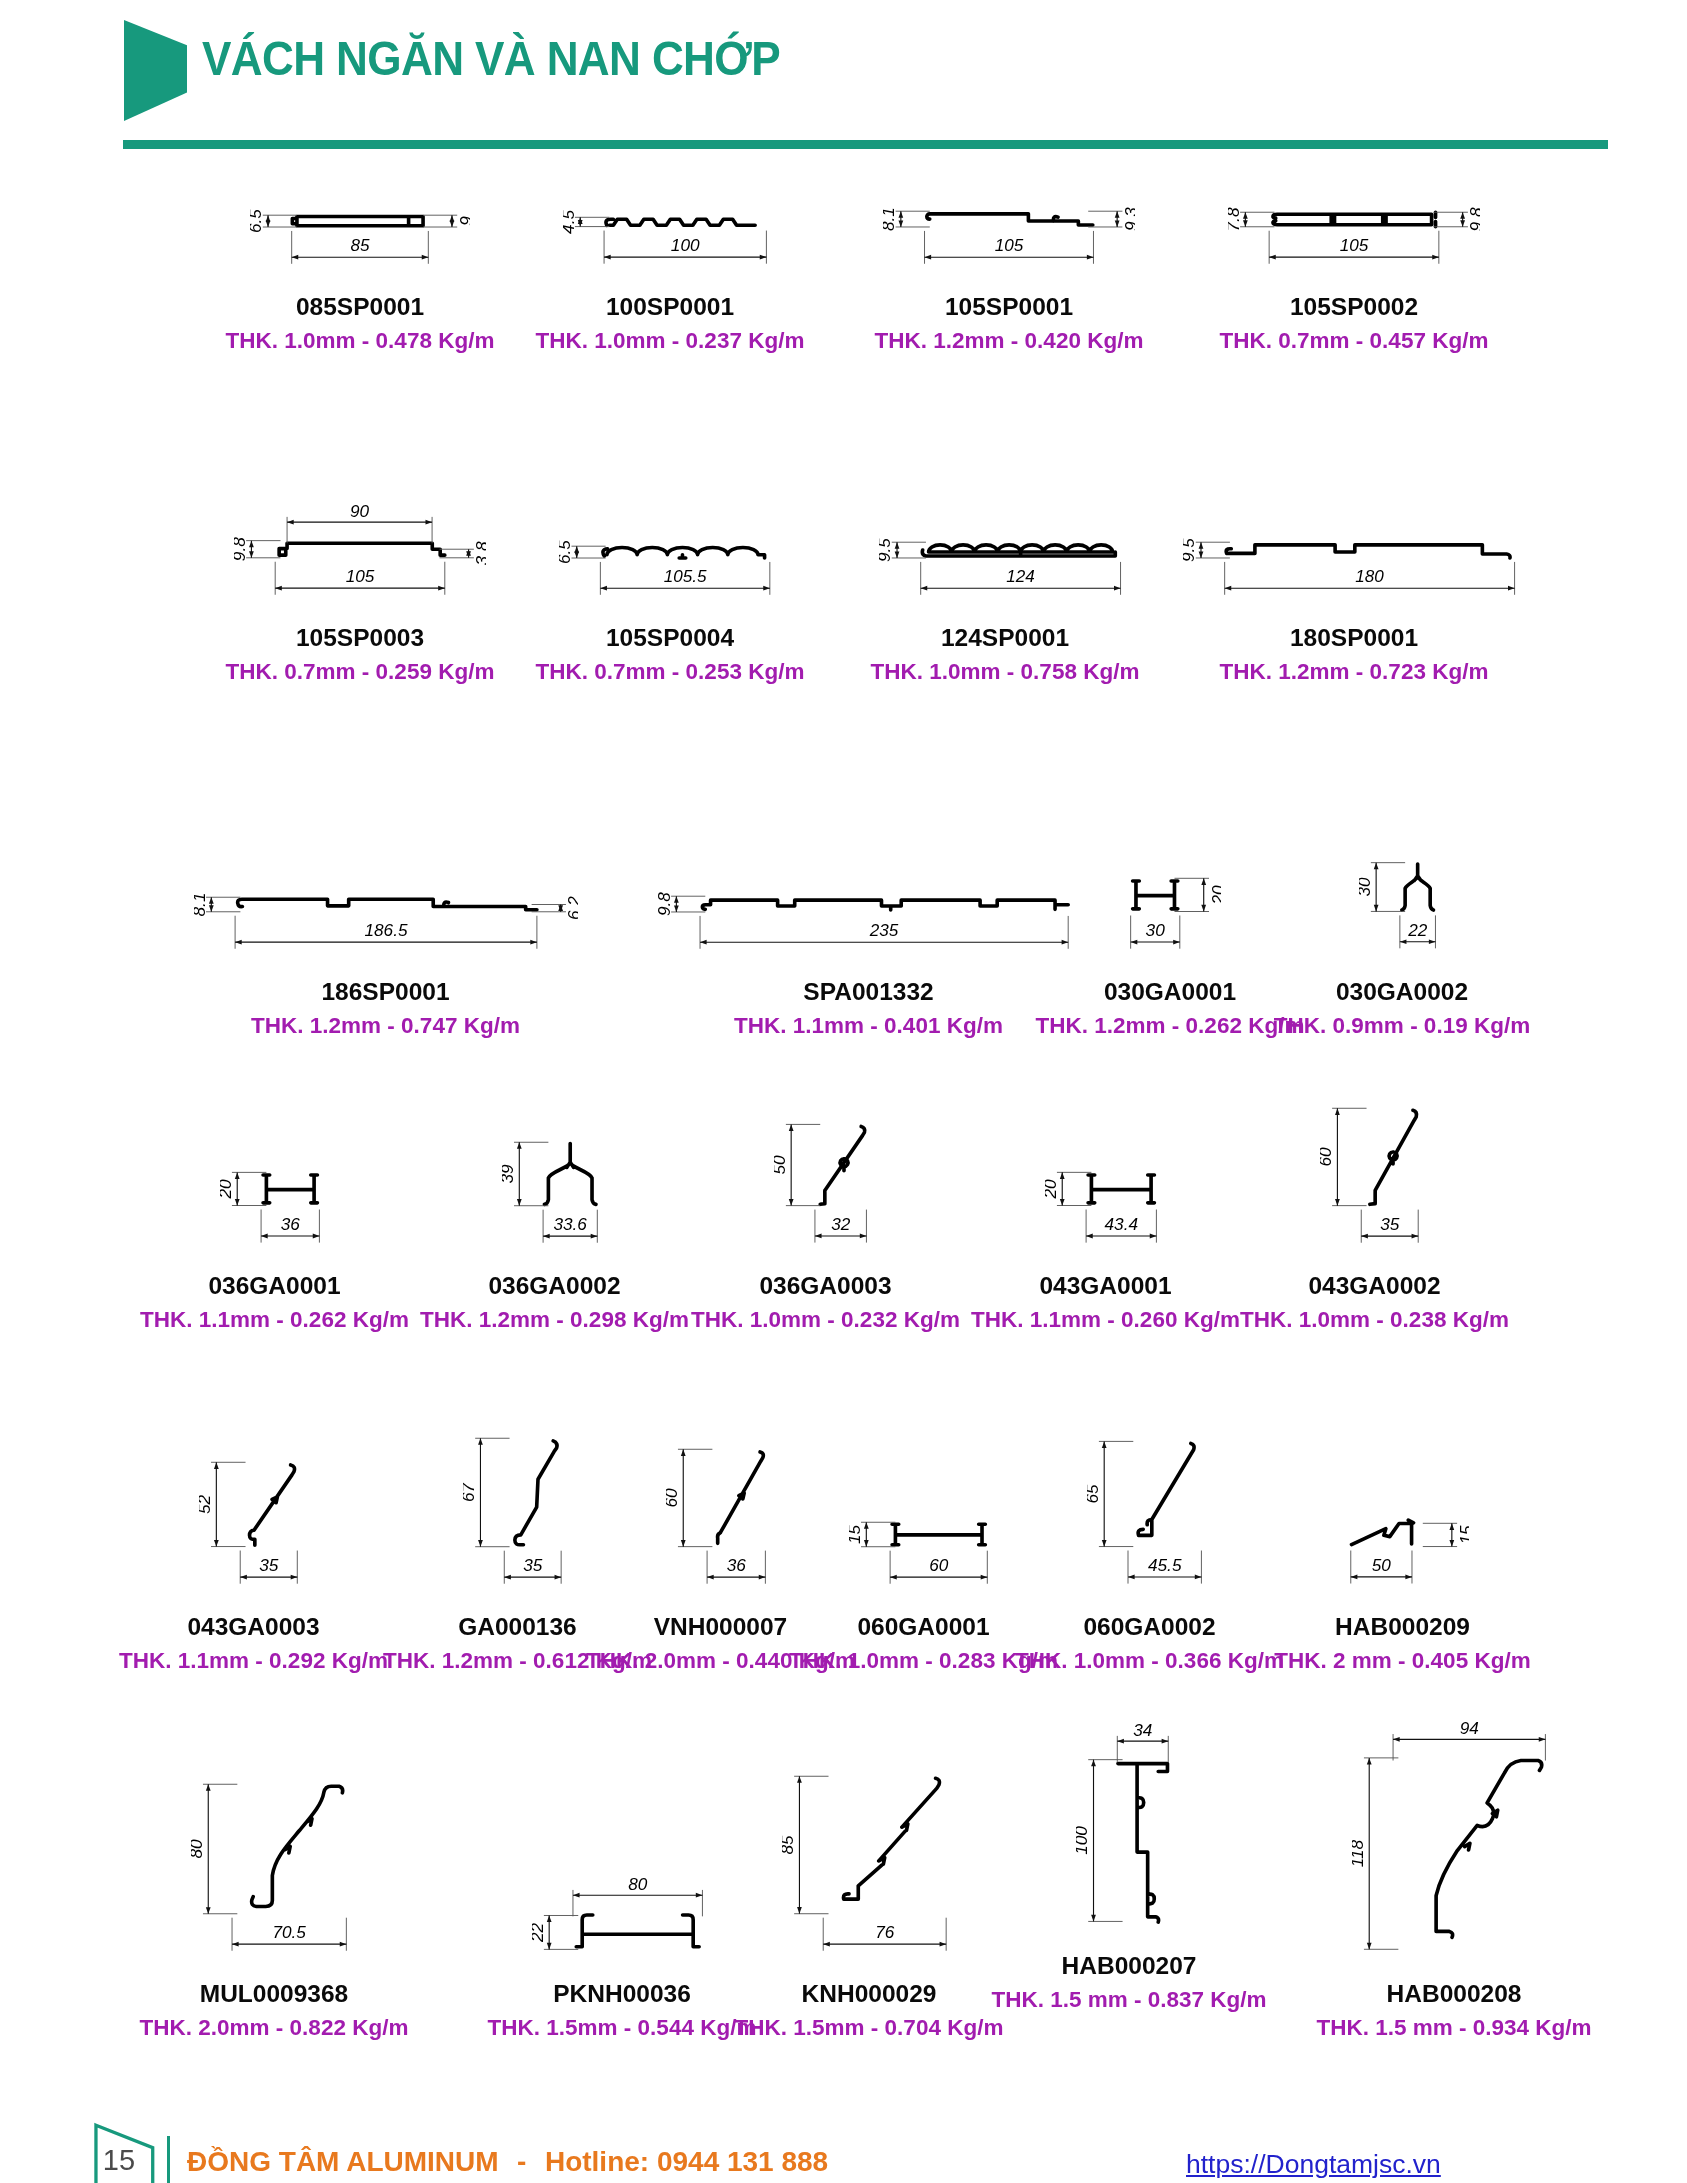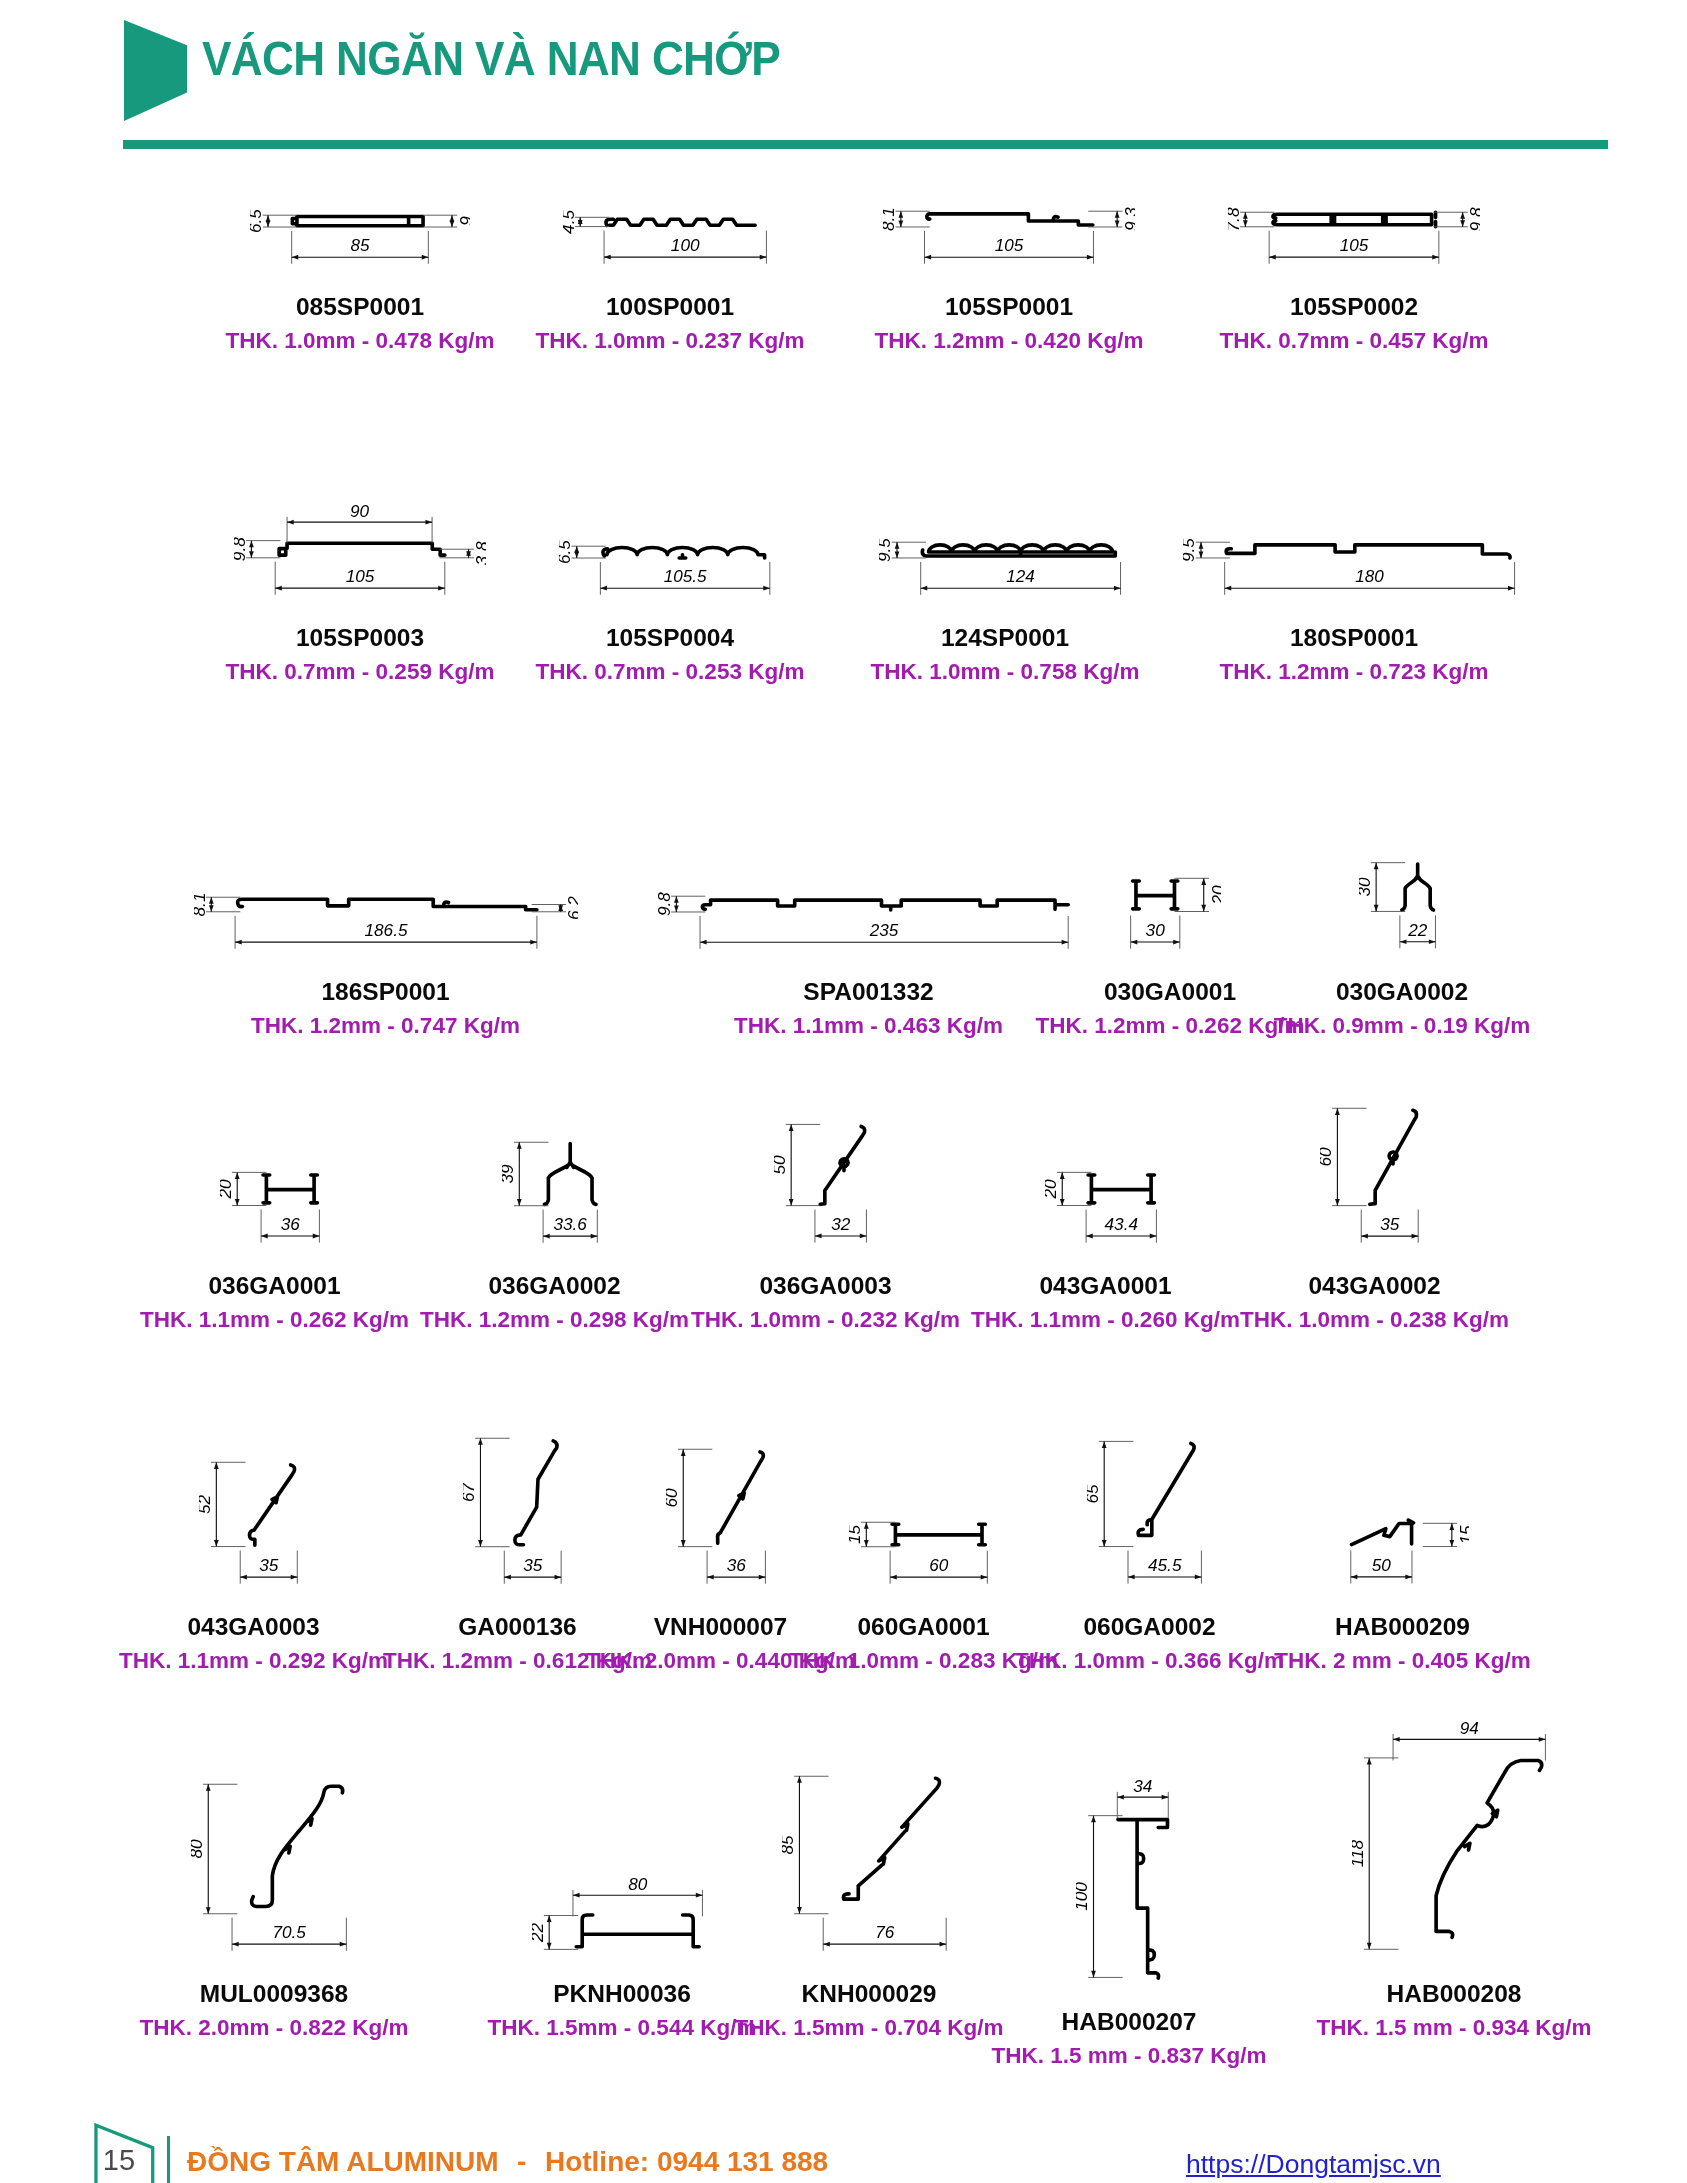--- a/index.html
+++ b/index.html
@@ -297,21 +297,21 @@
           <polygon points="622,84 612,80.4 612,87.6"></polygon>
           <text class="dtxt" x="342" y="75">235</text>
           <line class="ext" x1="18" y1="14" x2="70" y2="14"></line>
           <line class="ext" x1="18" y1="38" x2="70" y2="38"></line>
           <line class="dln" x1="26" y1="14" x2="26" y2="38"></line>
           <polygon points="26,14 22.4,24 29.6,24"></polygon>
           <polygon points="26,38 22.4,28 29.6,28"></polygon>
           <text class="dtxt" transform="translate(16 26) rotate(-90)">9.8</text>
         </svg></div>
       <div class="pcode">SPA001332</div>
-      <div class="pspec">THK. 1.1mm - 0.463 Kg/m</div>
+      <div class="pspec">THK. 1.1mm - 0.401 Kg/m</div>
     </div>
     <div class="cell" style="left: 1061px; top: 791px; width: 218px; height: 248px;">
       <div class="draw"><svg class="dsvg" width="101" height="89" viewBox="0 0 152 134">
           <g transform="translate(16,14)">
             <path class="prof" d="M8 4 V46 M66 4 V46 M8 26 H66 M3 4 H13 M3 46 H13 M61 4 H71 M61 46 H71"></path>
           </g>
           <line class="ext" x1="16" y1="70" x2="16" y2="120"></line>
           <line class="ext" x1="90" y1="70" x2="90" y2="120"></line>
           <line class="dln" x1="16" y1="110" x2="90" y2="110"></line>
           <polygon points="16,110 26,106.4 26,113.6"></polygon>
@@ -635,21 +635,21 @@
           <line class="ext" x1="18" y1="14" x2="70" y2="14"></line>
           <line class="ext" x1="18" y1="222" x2="70" y2="222"></line>
           <line class="dln" x1="26" y1="14" x2="26" y2="222"></line>
           <polygon points="26,14 22.4,24 29.6,24"></polygon>
           <polygon points="26,222 22.4,212 29.6,212"></polygon>
           <text class="dtxt" transform="translate(16 118) rotate(-90)">85</text>
         </svg></div>
       <div class="pcode">KNH000029</div>
       <div class="pspec">THK. 1.5mm - 0.704 Kg/m</div>
     </div>
-    <div class="cell" style="left: 967px; top: 1712px; width: 324px; height: 357px;">
+    <div class="cell" style="left: 967px; top: 1656px; width: 324px; height: 357px;">
       <div class="draw"><svg class="dsvg" width="107" height="208" viewBox="0 0 161 315">
           <g transform="translate(62,54)">
             <path class="prof" d="M1 6 H76 M76 6 V18 H62 M30 6 V140 M30 140 H46 V238 M46 238 h12 q6 2 4 8 M30 58 q10 -2 10 7 q0 9 -10 7 M46 204 q10 -2 10 7 q0 9 -10 7"></path>
           </g>
           <line class="ext" x1="62" y1="18" x2="62" y2="58"></line>
           <line class="ext" x1="139.19" y1="18" x2="139.19" y2="58"></line>
           <line class="dln" x1="62" y1="26" x2="139.19" y2="26"></line>
           <polygon points="62,26 72,22.4 72,29.6"></polygon>
           <polygon points="139.19,26 129.19,22.4 129.19,29.6"></polygon>
           <text class="dtxt" x="100.595" y="18">34</text>

